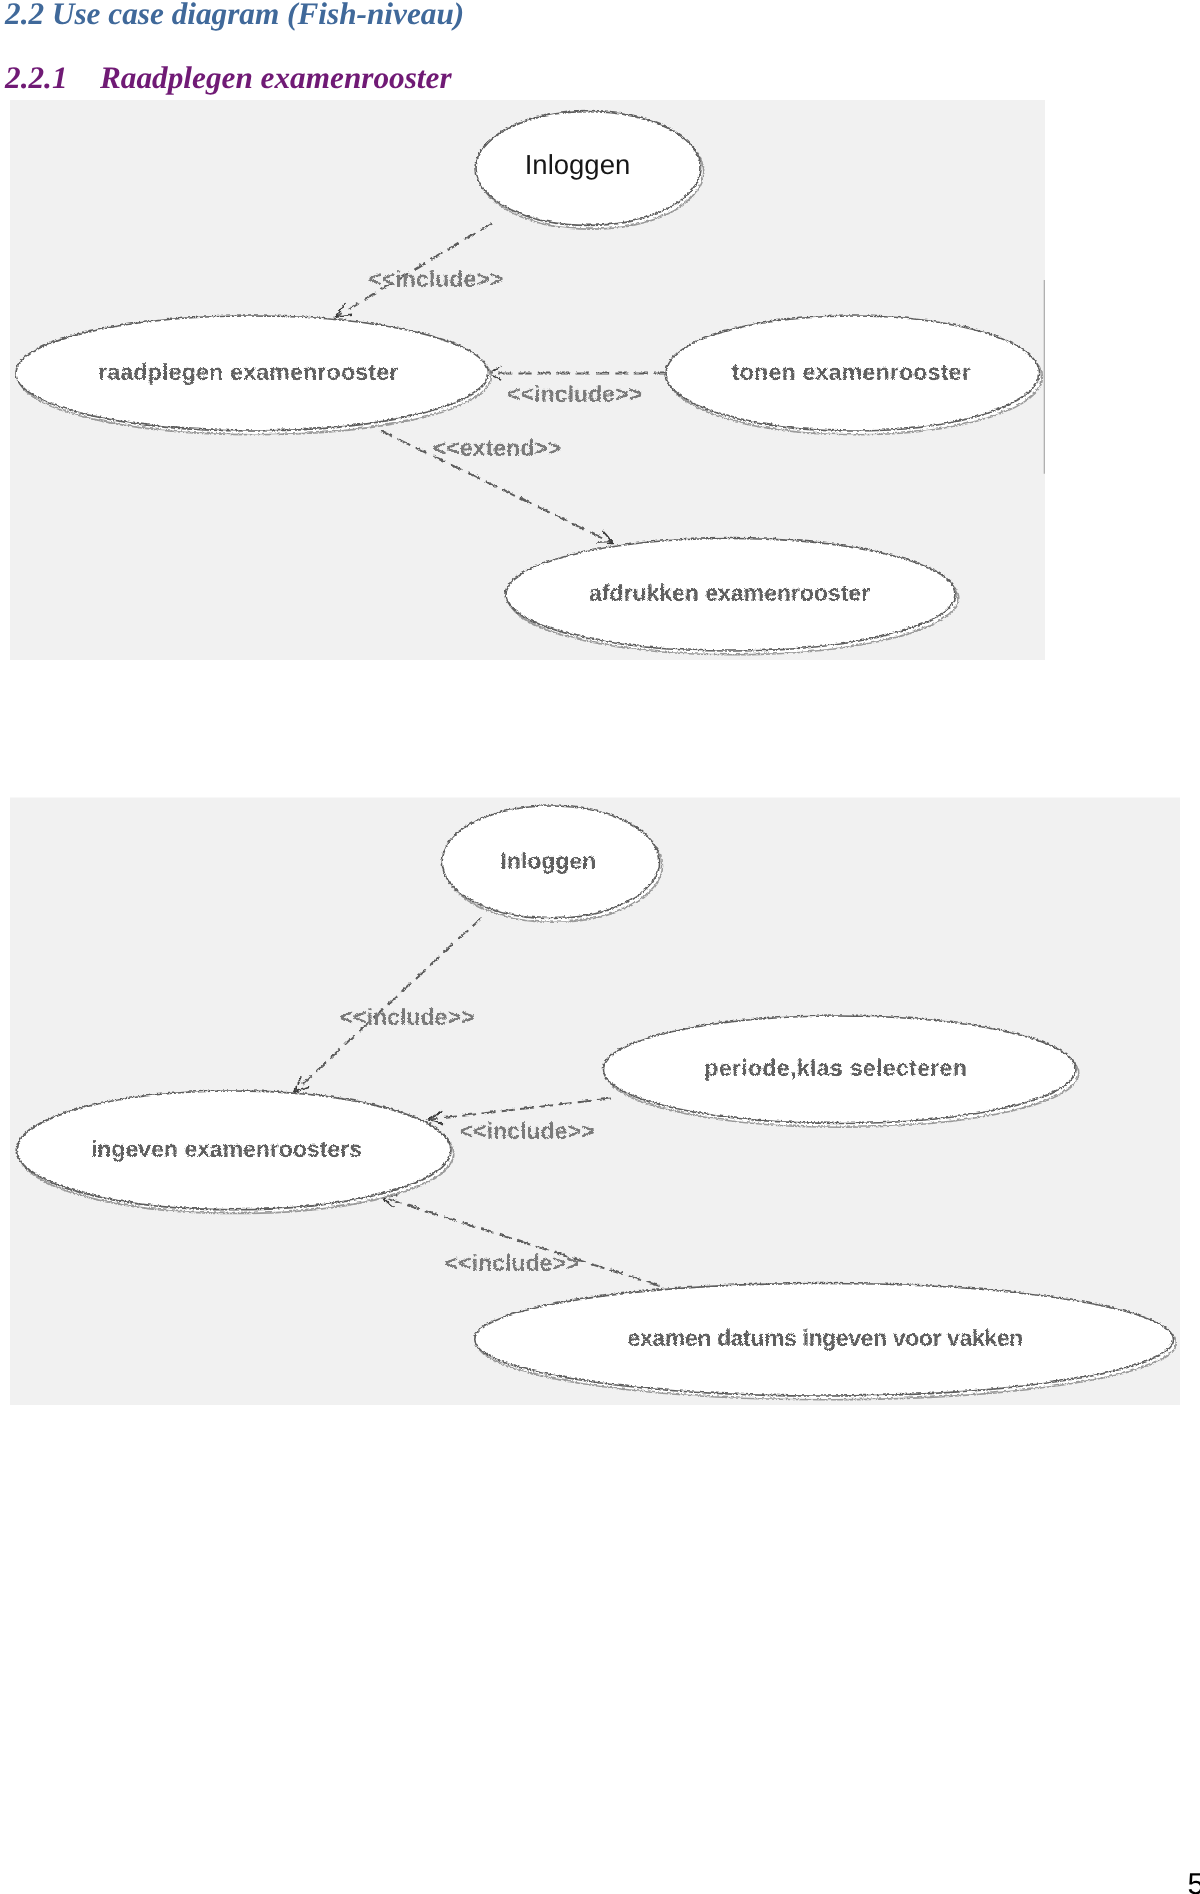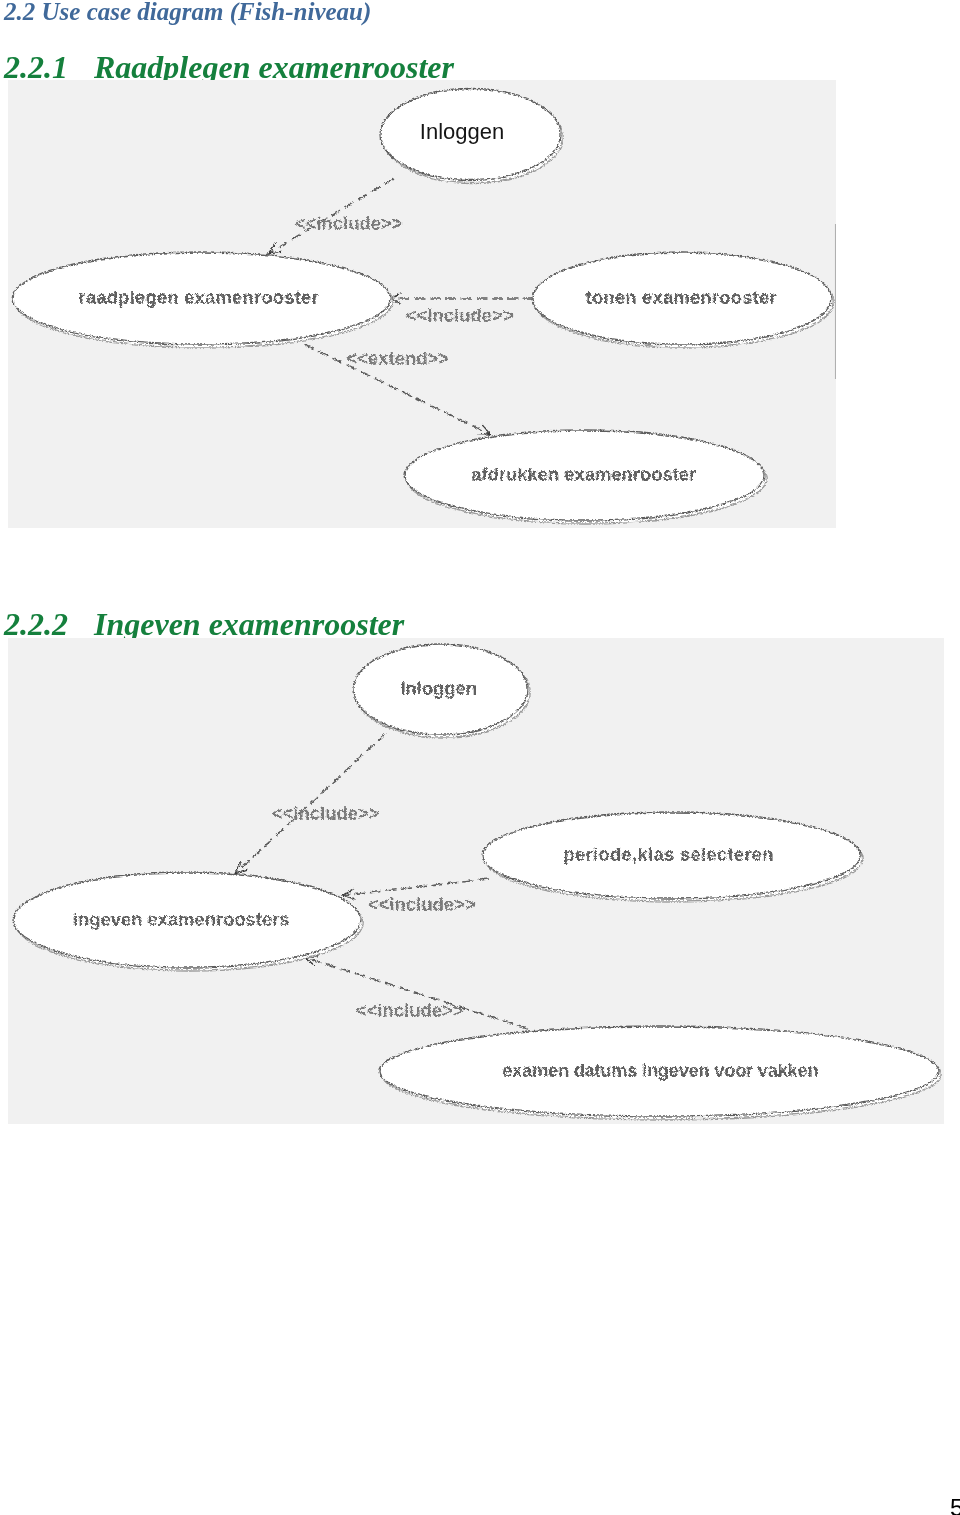--- a/index.html
+++ b/index.html
@@ -1,19 +1,19 @@
 <!DOCTYPE html>
 <html><head>
 <meta charset="utf-8">
 <style>
   html,body{margin:0;padding:0;}
   body{width:960px;height:1515px;background:#ffffff;overflow:hidden;-webkit-font-smoothing:antialiased;}
   .page{position:absolute;left:0;top:0;width:960px;height:1515px;opacity:0.9999;padding-left:40px;}
   .h2{position:absolute;left:4px;top:-2px;font-family:"Liberation Serif",serif;font-weight:bold;font-style:italic;font-size:25px;color:#40699a;white-space:nowrap;}
-  .h3{position:absolute;left:4px;font-family:"Liberation Serif",serif;font-weight:bold;font-style:italic;font-size:32px;color:#15803d;white-space:nowrap;}
+  .h3{position:absolute;left:4px;font-family:"Liberation Serif",serif;font-weight:bold;font-style:italic;font-size:25px;color:#701a75;white-space:nowrap;}
   .h3 .gap{display:inline-block;width:26px;}
   .fig{position:absolute;background:#f1f1f1;overflow:hidden;text-align:right;}
   .fig svg{display:block;}
   .pageno{position:absolute;font-family:"Liberation Sans",sans-serif;font-size:23px;color:#000;}
   .ucl{font-family:"Liberation Sans",sans-serif;font-size:18.4px;fill:#606060;font-weight:bold;}
   .ucl2{font-family:"Liberation Sans",sans-serif;font-size:22px;fill:#161616;font-weight:normal;}
   .stl{font-family:"Liberation Sans",sans-serif;font-size:18.5px;fill:#7a7a7a;font-weight:bold;}
 </style>
 </head>
 <body>
@@ -81,23 +81,20 @@
           <text x="680.5" y="303" text-anchor="middle" class="ucl" letter-spacing="0.22">tonen examenrooster</text>
           <text x="583" y="480" text-anchor="middle" class="ucl" letter-spacing="0">afdrukken examenrooster</text>
         </g>
         <g>
           <text x="462" y="139" text-anchor="middle" class="ucl2" letter-spacing="0">Inloggen</text>
         </g>
         <line x1="835.5" y1="224" x2="835.5" y2="379" stroke="#b0b0b0" stroke-width="1.1"></line>
       </svg>
   </div>
 
-  <div class="h3" style="top:606px;">
-    <span>2.2.2</span><span class="gap"></span><span>Ingeven examenrooster</span>
-  </div>
 
   <div class="fig" id="fig2" style="left:8px;top:638px;width:936px;height:486px;">
     <svg id="svg2" width="936" height="486" viewBox="8 638 936 486" xmlns="http://www.w3.org/2000/svg">
       <defs>
         <filter id="scanB" x="-6%" y="-6%" width="112%" height="112%" color-interpolation-filters="sRGB">
           <feTurbulence type="turbulence" baseFrequency="0.75" numOctaves="1" seed="9" result="n"></feTurbulence>
           <feDisplacementMap in="SourceGraphic" in2="n" scale="1.8" xChannelSelector="R" yChannelSelector="G" result="d"></feDisplacementMap>
           <feGaussianBlur in="d" stdDeviation="0.18" result="b"></feGaussianBlur>
           <feComponentTransfer in="b">
               <feFuncA type="discrete" tableValues="0 0.1 0.3 0.58 0.85 1"></feFuncA>

